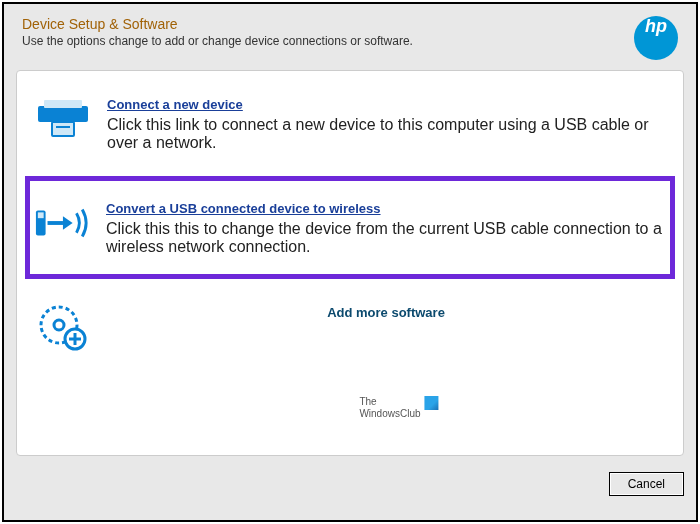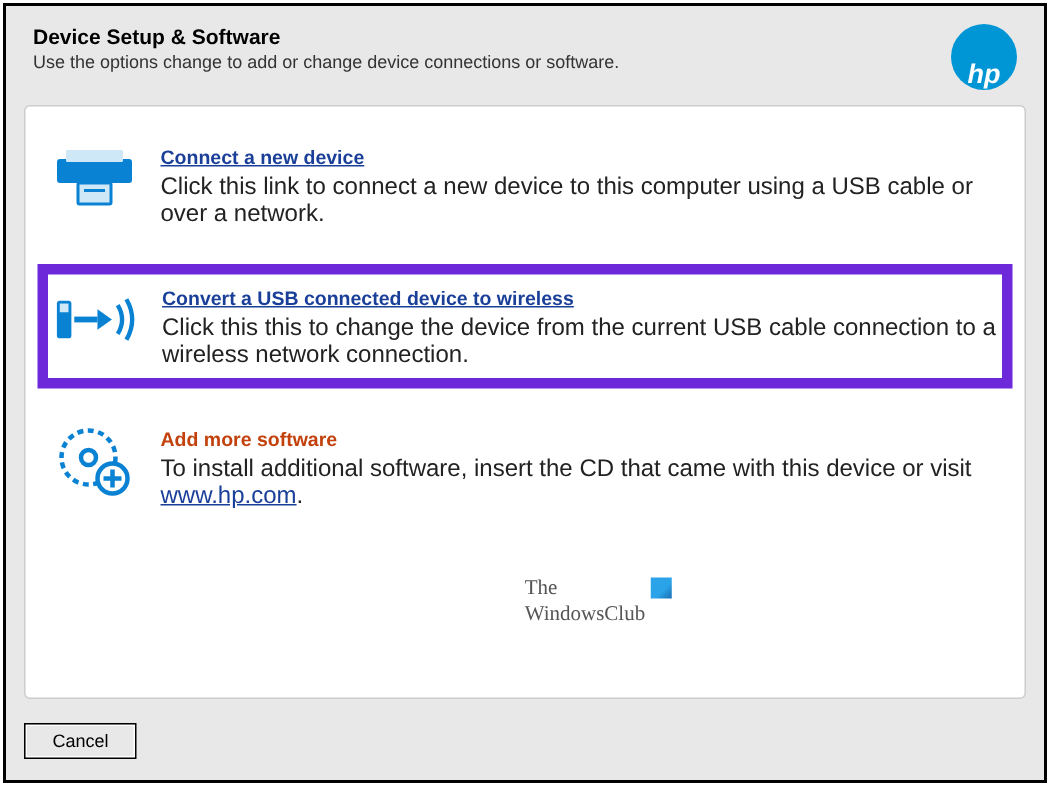--- a/index.html
+++ b/index.html
@@ -20,36 +20,36 @@
       flex-direction: column;
     }
     .header {
       padding: 12px 18px 10px 18px;
       display: flex;
       align-items: flex-start;
       justify-content: space-between;
     }
     .header-text { flex: 1; }
     .header-title {
-      font-weight: bold;
+      font-weight: normal;
       font-size: 14px;
-      color: #000000;
+      color: #a16207;
     }
     .header-subtitle {
       font-size: 12px;
       color: #333;
       margin-top: 2px;
     }
     .hp-logo {
       width: 44px;
       height: 44px;
       background: #0096d6;
       border-radius: 50%;
       display: flex;
-      align-items: flex-end;
+      align-items: flex-start;
       justify-content: center;
       color: #fff;
       font-style: italic;
       font-weight: bold;
       font-size: 18px;
       position: relative;
       font-family: Arial, sans-serif;
     }
     .content {
       margin: 0 12px 8px 12px;
@@ -61,76 +61,78 @@
       position: relative;
     }
     .option-row {
       display: flex;
       align-items: flex-start;
       gap: 16px;
       margin-bottom: 18px;
       padding: 6px 4px;
     }
     .option-row.highlighted {
-      border: 7px solid #6d28d9;
-      padding: 6px 4px;
+      border: 5px solid #6d28d9;
+      padding: 18px 4px;
       margin-left: -6px;
       margin-right: -6px;
     }
     .option-icon {
       width: 56px;
       height: 48px;
       flex-shrink: 0;
       display: flex;
       align-items: center;
       justify-content: center;
     }
     .option-text { flex: 1; padding-top: 2px; }
     .option-title {
       color: #1a3f99;
       font-weight: bold;
       font-size: 13px;
       text-decoration: underline;
       cursor: pointer;
     }
     .option-title.nolink {
-      color: #c2410c;
+      color: #0c4a6e;
       text-decoration: none;
       cursor: default;
+      text-align: center;
     }
     .option-desc {
       font-size: 16px;
       color: #222;
       margin-top: 4px;
     }
     .option-desc a {
       color: #1a3f99;
       text-decoration: underline;
     }
     .watermark {
       position: absolute;
       left: 56%;
       transform: translateX(-50%);
-      bottom: 46px;
+      bottom: 35px;
       color: #555;
-      font-size: 14px;
-      font-family: Liberation Serif, serif;
+      font-size: 10px;
+      font-family: Liberation Sans, sans-serif;
       line-height: 1.2;
     }
     .watermark .sq {
       position: absolute;
       right: -18px;
       top: 0;
       width: 14px;
       height: 14px;
       background: linear-gradient(135deg, #2aa3e8 60%, #1a6fb3 100%);
     }
     .footer {
-      padding: 8px 12px 14px 12px;
-      display: flex;
+      padding: 8px 12px 24px 12px;
+      display: flex;
+      justify-content: flex-end;
     }
     .cancel-btn {
       padding: 4px 18px;
       font-size: 12px;
       border: 1px solid #000;
       background: #e8e8e8;
       cursor: pointer;
       box-shadow: inset 0 0 0 1px #fff;
     }
   </style>
@@ -187,23 +189,20 @@
         <svg width="52" height="48" viewBox="0 0 52 48">
           <circle cx="22" cy="22" r="18" fill="none" stroke="#0a82d4" stroke-width="3" stroke-dasharray="4 3"></circle>
           <circle cx="22" cy="22" r="5" fill="none" stroke="#0a82d4" stroke-width="3"></circle>
           <circle cx="38" cy="36" r="10" fill="#fff" stroke="#0a82d4" stroke-width="3"></circle>
           <line x1="38" y1="30" x2="38" y2="42" stroke="#0a82d4" stroke-width="3"></line>
           <line x1="32" y1="36" x2="44" y2="36" stroke="#0a82d4" stroke-width="3"></line>
         </svg>
       </div>
       <div class="option-text">
         <div class="option-title nolink">Add more software</div>
-        <div class="option-desc">
-          <span>To install additional software, insert the CD that came with this device or visit </span><a href="#">www.hp.com</a><span>.</span>
-        </div>
       </div>
     </div>
 
     <div class="watermark">
       <div>The</div>
       <div>WindowsClub</div>
       <div class="sq"></div>
     </div>
 
   </div>

